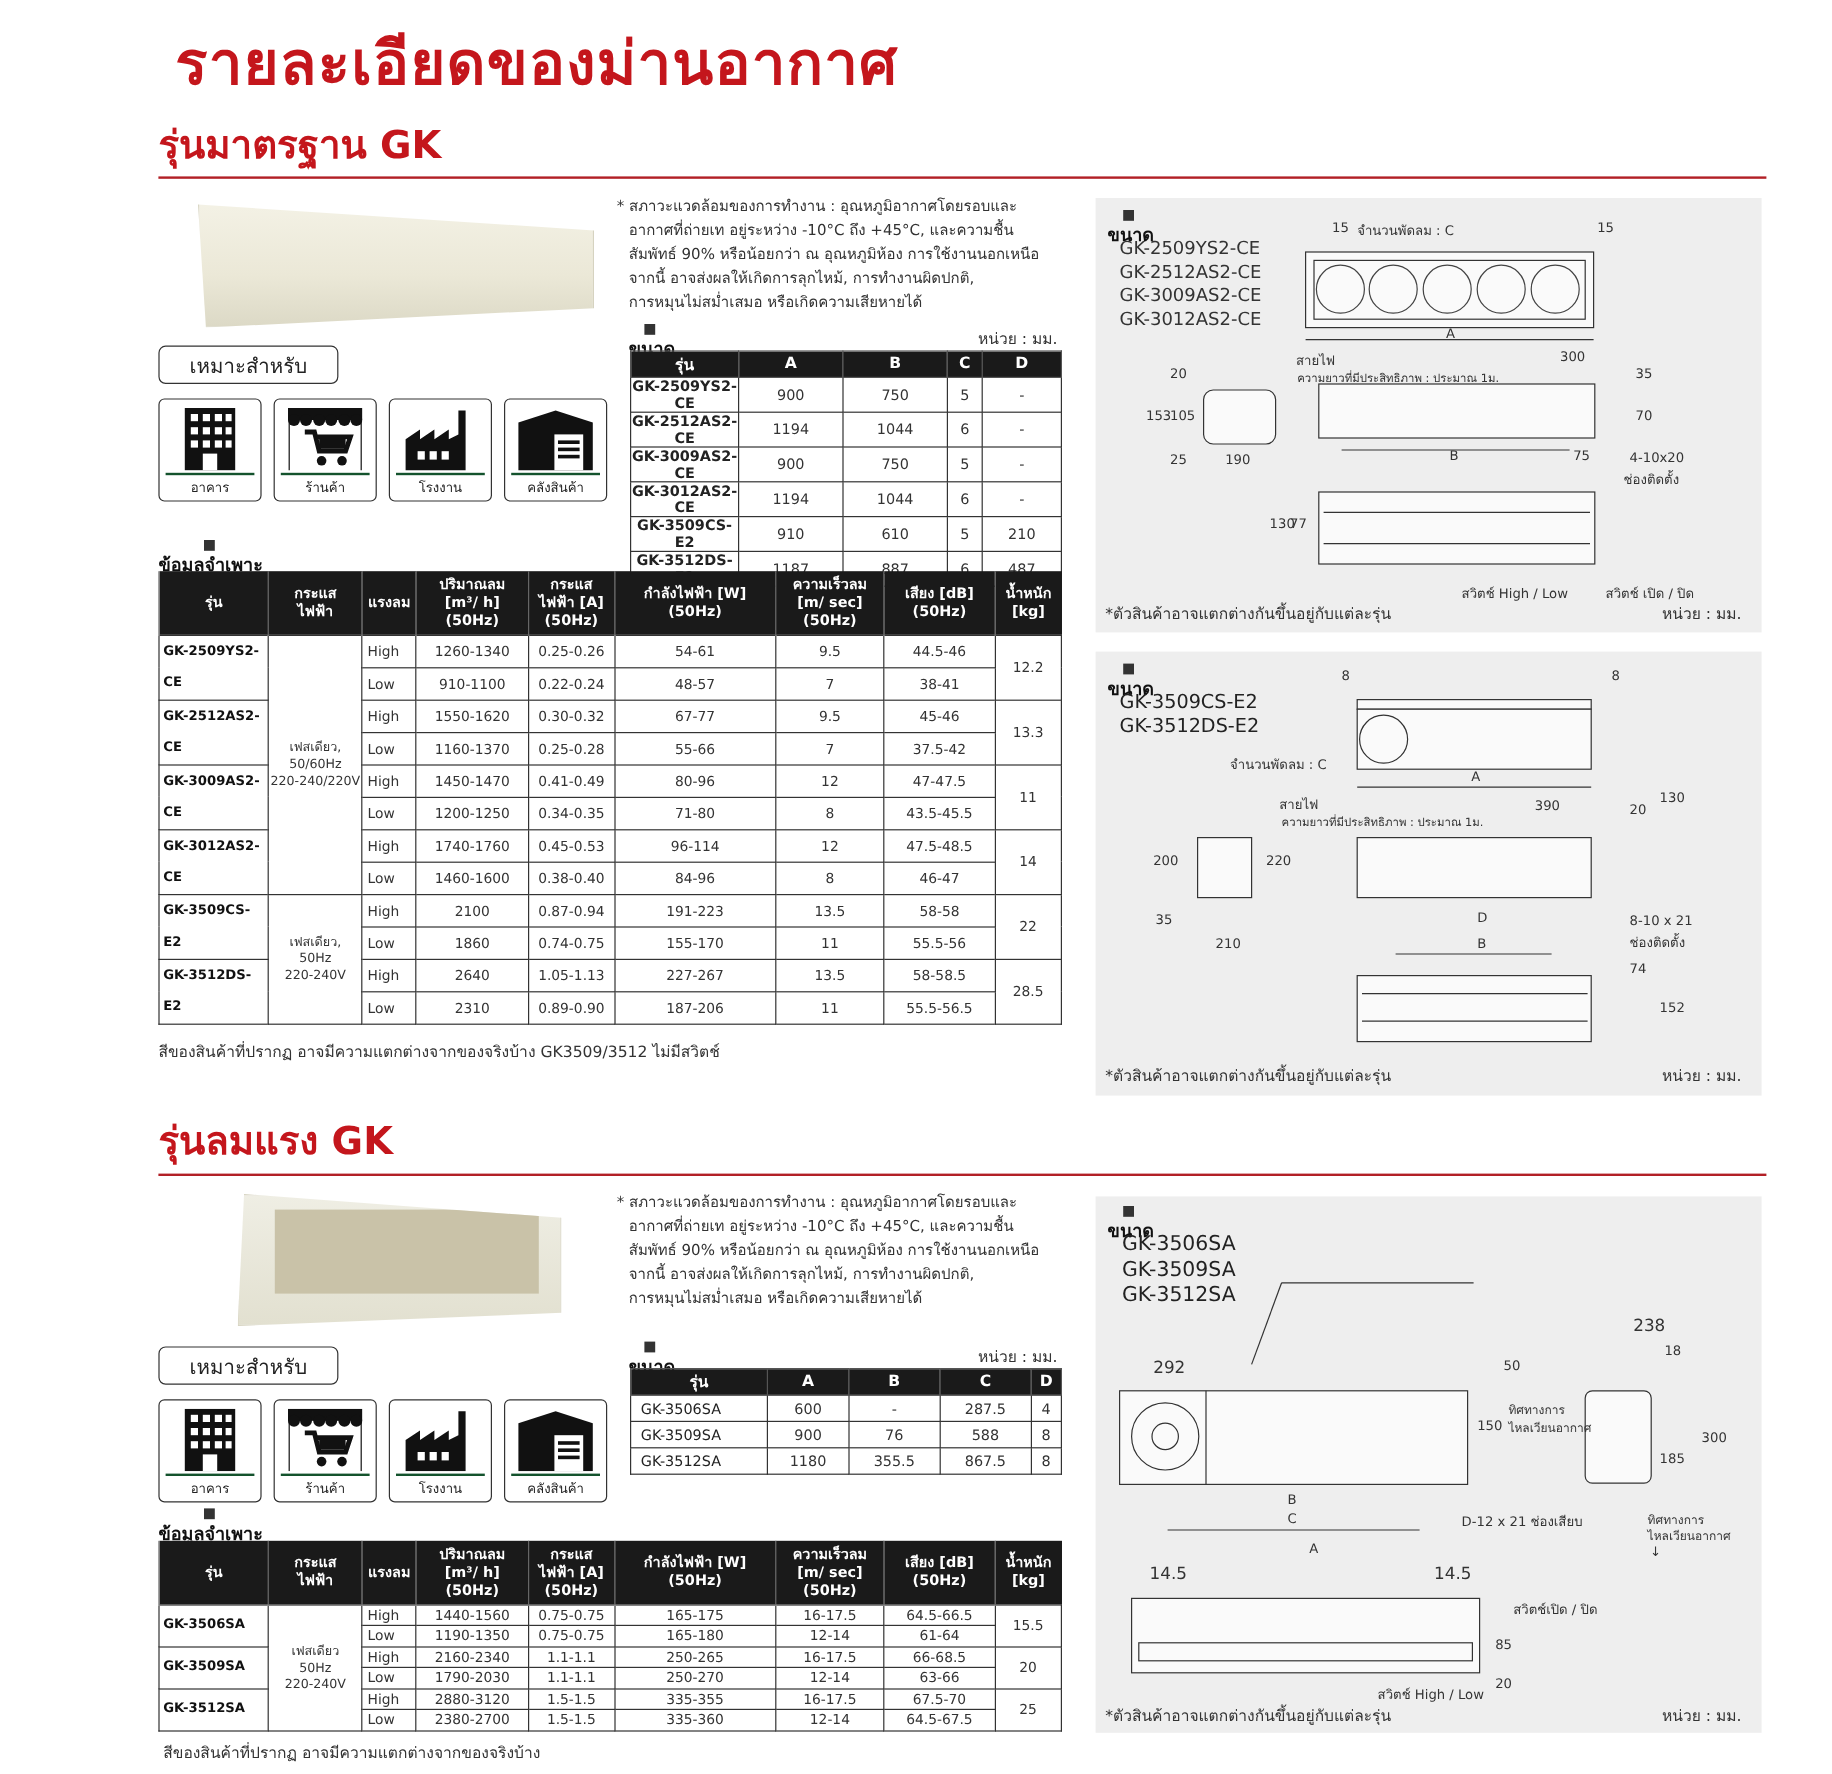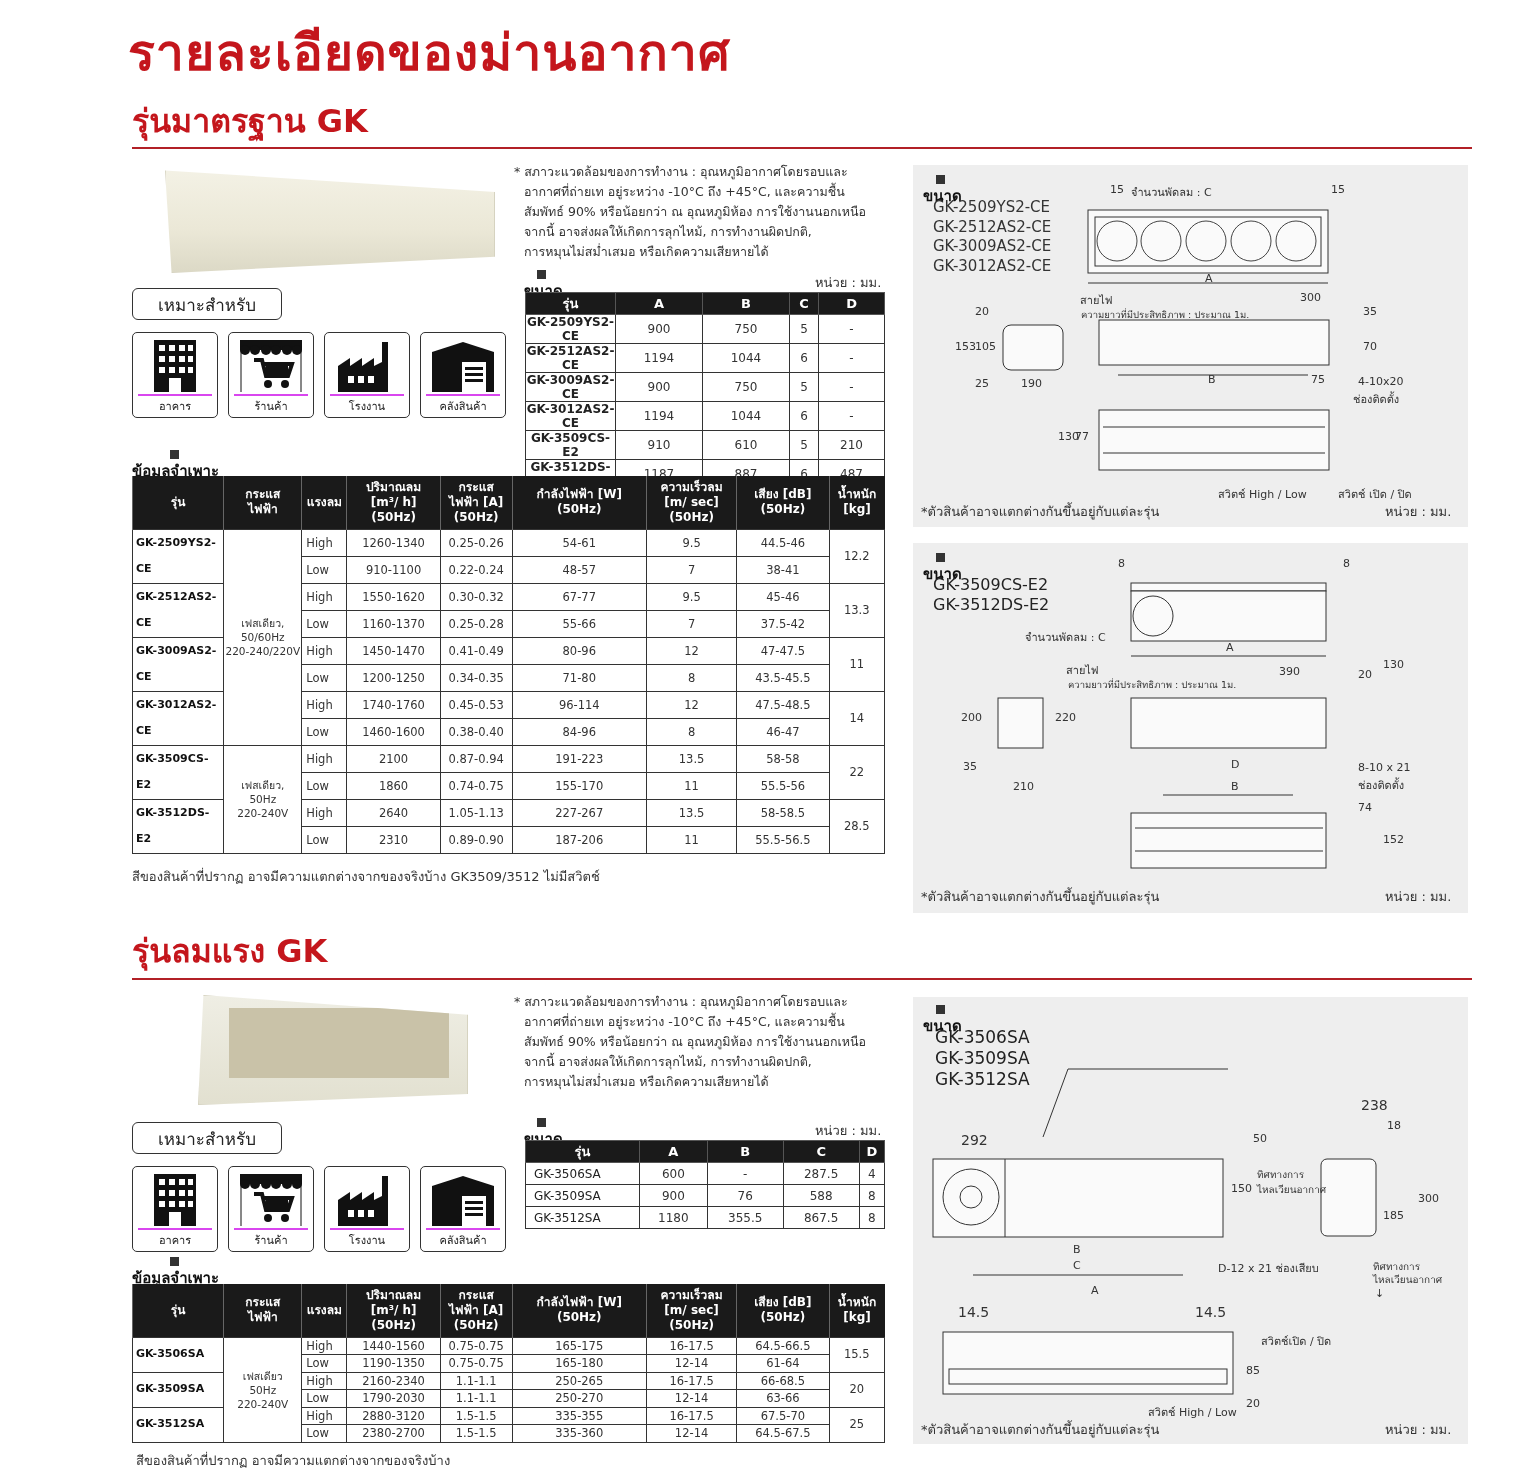--- a/index.html
+++ b/index.html
@@ -1,26 +1,26 @@
 <!DOCTYPE html>
 <html><head>
 <meta charset="utf-8">
 <style>
   * { box-sizing: border-box; margin: 0; padding: 0; }
   body { width: 1527px; height: 1478px; background: #ffffff; font-family: "DejaVu Sans", sans-serif; color: #222; position: relative; overflow: hidden; }
   .abs { position: absolute; }
-  .page-title { left: 128px; top: 26px; font-size: 50px; color: #c4161c; font-weight: bold; letter-spacing: 1px; line-height: 1.1; }
+  .page-title { left: 146px; top: 26px; font-size: 50px; color: #c4161c; font-weight: bold; letter-spacing: 1px; line-height: 1.1; }
   .section-title { font-size: 32px; color: #c4161c; font-weight: bold; line-height: 1.1; }
   .rule { height: 2px; background: #b22026; }
   .product-img { background: linear-gradient(180deg,#f4f2e6 0%, #ebe8d7 60%, #dcd9c6 100%); border: 1px solid #d6d3c0; }
   .note { font-size: 12.5px; line-height: 20px; color: #333; }
   .pill { border: 1.5px solid #333; border-radius: 6px; font-size: 17px; display: flex; align-items: center; justify-content: center; }
   .icon-box { border: 1.5px solid #333; border-radius: 5px; width: 86px; height: 86px; display: flex; flex-direction: column; align-items: center; justify-content: flex-end; padding-bottom: 2px; }
   .icon-box svg { margin-bottom: 2px; }
-  .icon-label { font-size: 11px; color: #222; border-top: 2px solid #d946ef; width: 74px; text-align: center; padding-top: 1px; }
+  .icon-label { font-size: 11px; color: #222; border-top: 2px solid #14532d; width: 74px; text-align: center; padding-top: 1px; }
   .subhead { font-size: 15px; font-weight: bold; color: #111; display: flex; align-items: center; flex-direction: column; }
   .sq { width: 9px; height: 9px; background: #333; display: inline-block; margin-right: 3px; }
   .unit { font-size: 13px; color: #333; }
   table { border-collapse: collapse; }
   .dim-table th { background: #1a1a1a; color: #fff; font-size: 13px; height: 22px; border: 1px solid #555; }
   .dim-table td { border: 1px solid #333; font-size: 12px; height: 22px; text-align: center; color: #333; }
   .dim-table td.model { font-weight: bold; color: #222; }
   .dim-table td.model.thin { font-weight: normal; }
   .spec th { background: #1a1a1a; color: #fff; font-size: 12px; font-weight: bold; border-left: 1px solid #666; line-height: 15px; padding: 2px; }
   .spec td { border: 1px solid #333; font-size: 11.5px; text-align: center; color: #333; }

